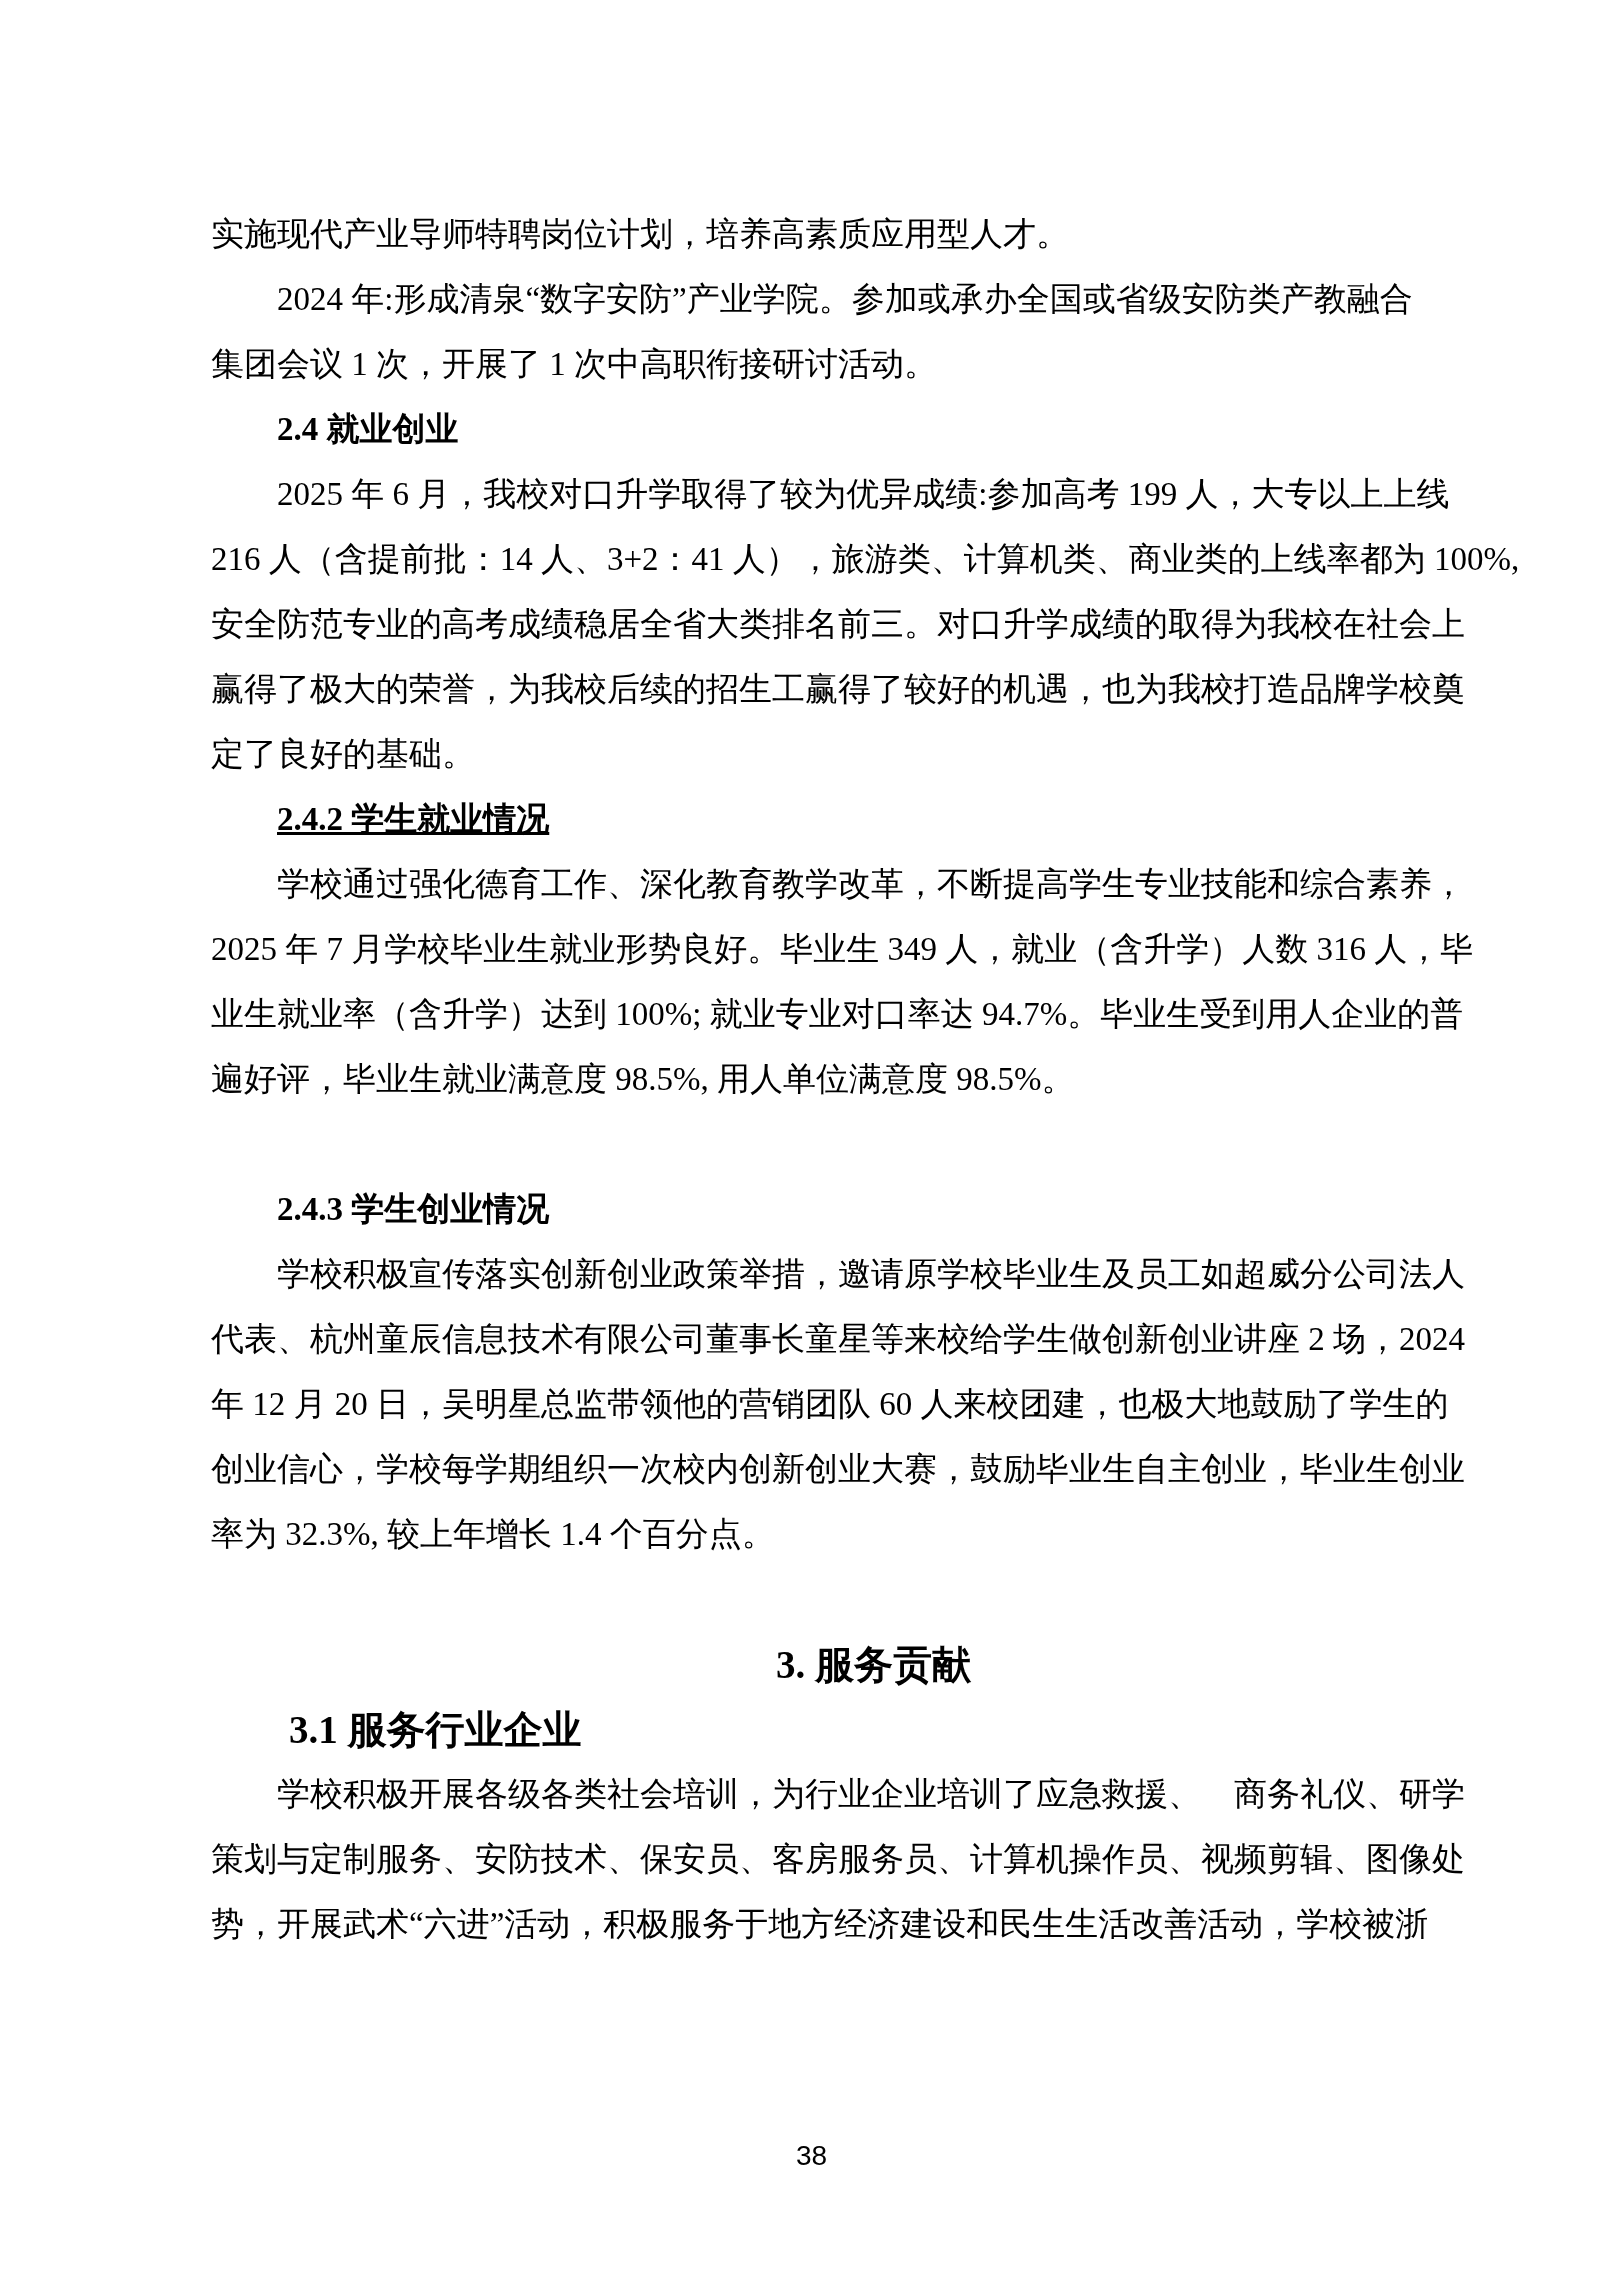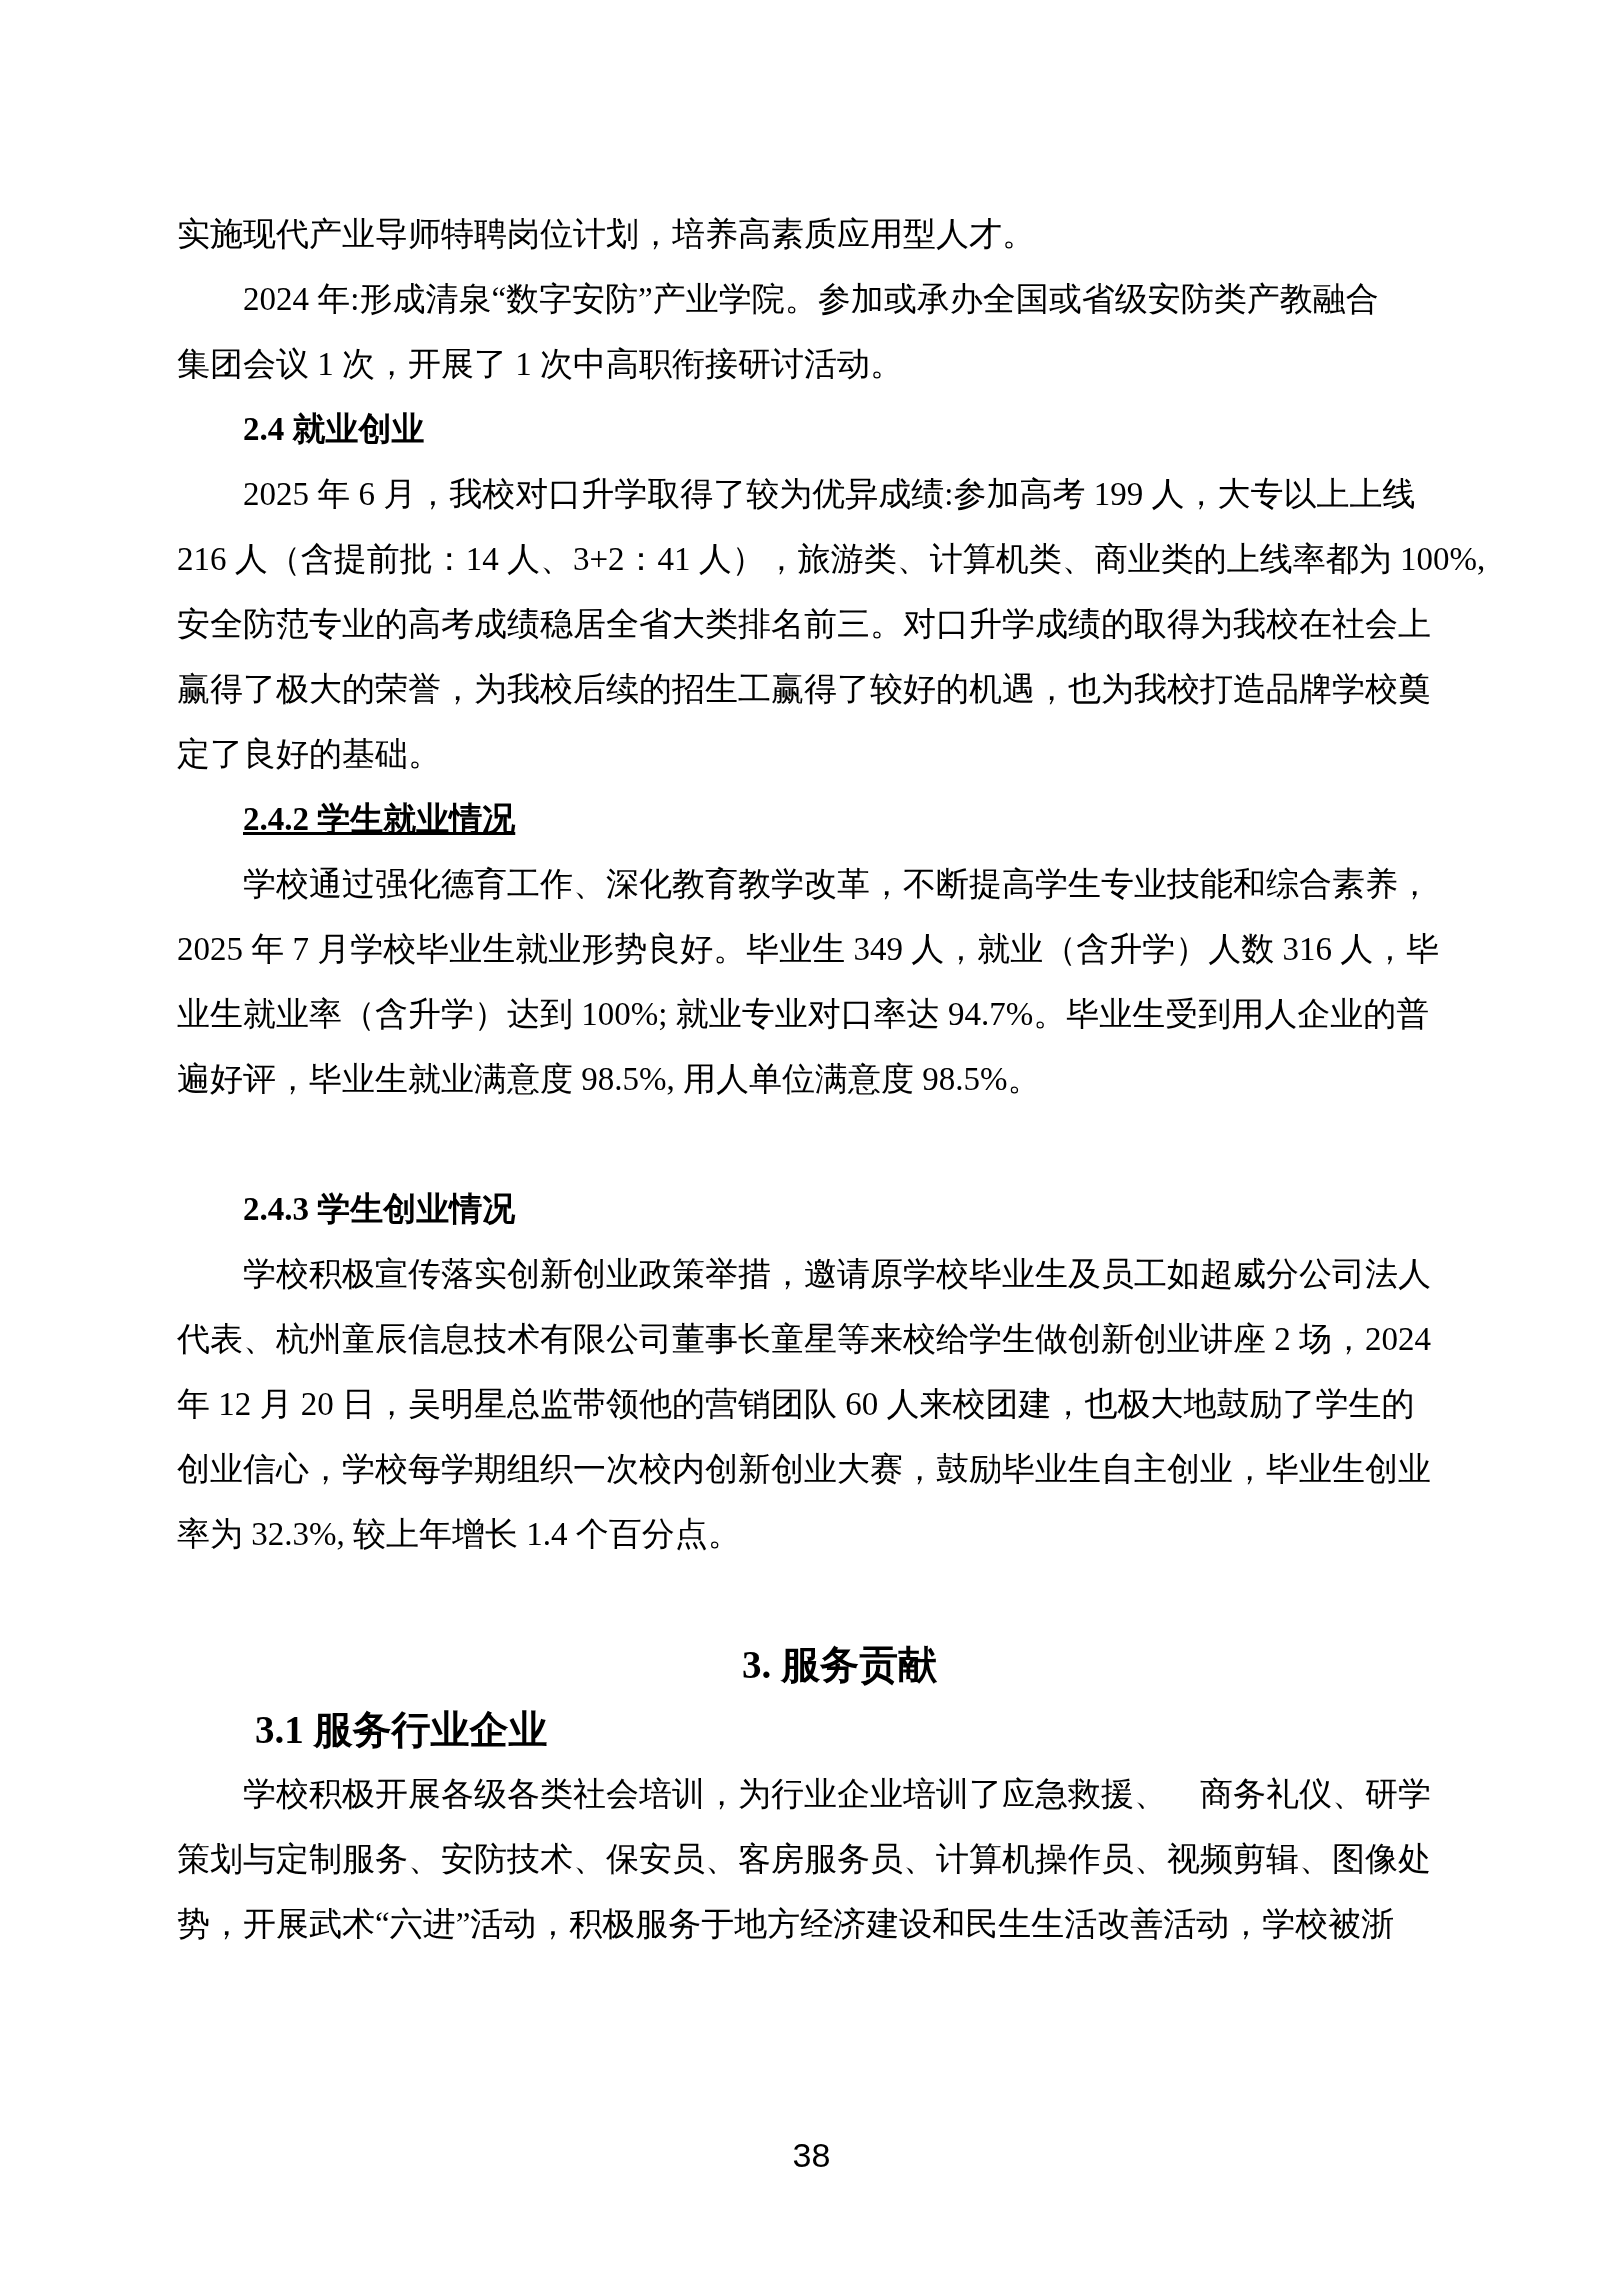--- a/index.html
+++ b/index.html
@@ -17,21 +17,21 @@
   }
   .page {
     position: absolute;
     left: 0; top: 0;
     width: 1623px;
     height: 2295px;
     background: #ffffff;
   }
   .page-body {
     position: absolute;
-    left: 177px;
+    left: 211px;
     top: 202px;
     width: 1247px;
   }
   .line {
     font-size: 33px;
     line-height: 65px;
     height: 65px;
     white-space: pre;
     text-align: left;
     font-family: "Liberation Serif", serif;
@@ -47,21 +47,21 @@
   .line.blank {
     height: 65px;
   }
   .page-number {
     position: absolute;
     left: 0;
     top: 2131px;
     width: 1623px;
     text-align: center;
     font-family: "Liberation Sans", sans-serif;
-    font-size: 34px;
+    font-size: 28px;
     line-height: 49px;
     color: #000000;
   }
 </style>
 </head>
 <body>
 
 <div class="page">
   <div class="page-body">
       <div class="line body">实施现代产业导师特聘岗位计划，培养高素质应用型人才。</div>

